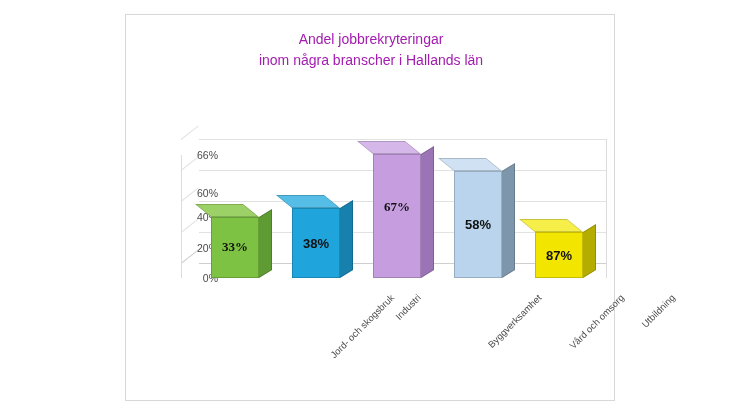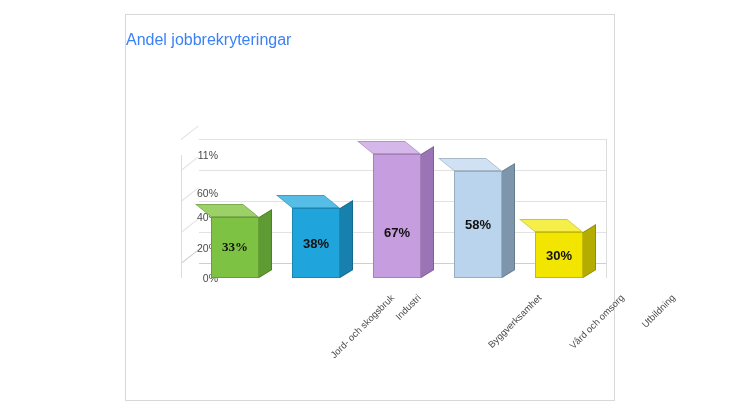--- a/index.html
+++ b/index.html
@@ -30,23 +30,23 @@
     border: 1px solid #d8d8d8;
     box-sizing: border-box;
   }
 
   
   #chart-title {
     position: absolute;
     left: 0;
     top: 14px;
     width: 490px;
-    text-align: left;
-    color: #3b82f6;
-    font-size: 16px;
+    text-align: center;
+    color: #a21caf;
+    font-size: 14px;
     line-height: 21px;
     font-family: "Liberation Sans", sans-serif;
   }
   #chart-title .tline { display: block; white-space: nowrap; }
 
   
   #plot-area {
     position: absolute;
     left: 0;
     top: 100px;
@@ -203,20 +203,21 @@
 </style>
 </head>
 <body>
 
 <div id="stage">
 
   <div id="chart-frame">
 
     <div id="chart-title">
       <span class="tline">Andel jobbrekryteringar</span>
+      <span class="tline">inom några branscher  i Hallands län</span>
     </div>
 
     <div id="plot-area">
 
       <div class="grid-d" style="top:24px;"></div>
       <div class="grid-h" style="top:24px;"></div>
 
       <div class="grid-d" style="top:55px;"></div>
       <div class="grid-h" style="top:55px;"></div>
 
@@ -225,21 +226,21 @@
 
       <div class="grid-d" style="top:117px;"></div>
       <div class="grid-h" style="top:117px;"></div>
 
       <div class="grid-d grid-base-d" style="top:148px;"></div>
       <div class="grid-h grid-base-h" style="top:148px;"></div>
 
       <div id="wall-left"></div>
       <div id="wall-right"></div>
 
-      <div class="ytick" style="top:40px;">11%</div>
+      <div class="ytick" style="top:40px;">66%</div>
       <div class="ytick" style="top:78px;">60%</div>
       <div class="ytick" style="top:102px;">40%</div>
       <div class="ytick" style="top:133px;">20%</div>
       <div class="ytick" style="top:163px;">0%</div>
 
       <div id="bars">
 
         <div class="bar-slot" style="left:12px;">
           <div class="bar3d" style="height: 61px;">
             <div class="bar-top" style="background: rgb(155, 209, 102); bottom: 61px;"></div>
@@ -256,39 +257,39 @@
             <div class="bar-front" style="background: rgb(31, 165, 220);"></div>
             <div class="bar-label" style="bottom: 27px;">38%</div>
           </div>
         </div>
 
         <div class="bar-slot" style="left:174px;">
           <div class="bar3d" style="height: 124px;">
             <div class="bar-top" style="background: rgb(214, 183, 234); bottom: 124px;"></div>
             <div class="bar-side" style="background: rgb(154, 116, 180);"></div>
             <div class="bar-front" style="background: rgb(198, 158, 224);"></div>
-            <div class="bar-label" style="bottom: 38px;">67%</div>
+            <div class="bar-label" style="bottom: 63px; font-family: Liberation Serif, serif;">67%</div>
           </div>
         </div>
 
         <div class="bar-slot" style="left:255px;">
           <div class="bar3d" style="height: 107px;">
             <div class="bar-top" style="background: rgb(207, 225, 243); bottom: 107px;"></div>
             <div class="bar-side" style="background: rgb(125, 150, 171);"></div>
             <div class="bar-front" style="background: rgb(185, 212, 236);"></div>
             <div class="bar-label" style="bottom: 46px;">58%</div>
           </div>
         </div>
 
         <div class="bar-slot" style="left:336px;">
           <div class="bar3d" style="height: 46px;">
             <div class="bar-top" style="background: rgb(247, 239, 73); bottom: 46px;"></div>
             <div class="bar-side" style="background: rgb(181, 172, 0);"></div>
             <div class="bar-front" style="background: rgb(242, 229, 0);"></div>
-            <div class="bar-label" style="bottom: 15px;">30%</div>
+            <div class="bar-label" style="bottom: 15px;">87%</div>
           </div>
         </div>
 
       </div>
     </div>
 
     <div id="cat-labels">
       <div class="cat" style="left:104px;">Jord- och skogsbruk</div>
       <div class="cat" style="left:185px;">Industri</div>
       <div class="cat" style="left:266px;">Byggverksamhet</div>

